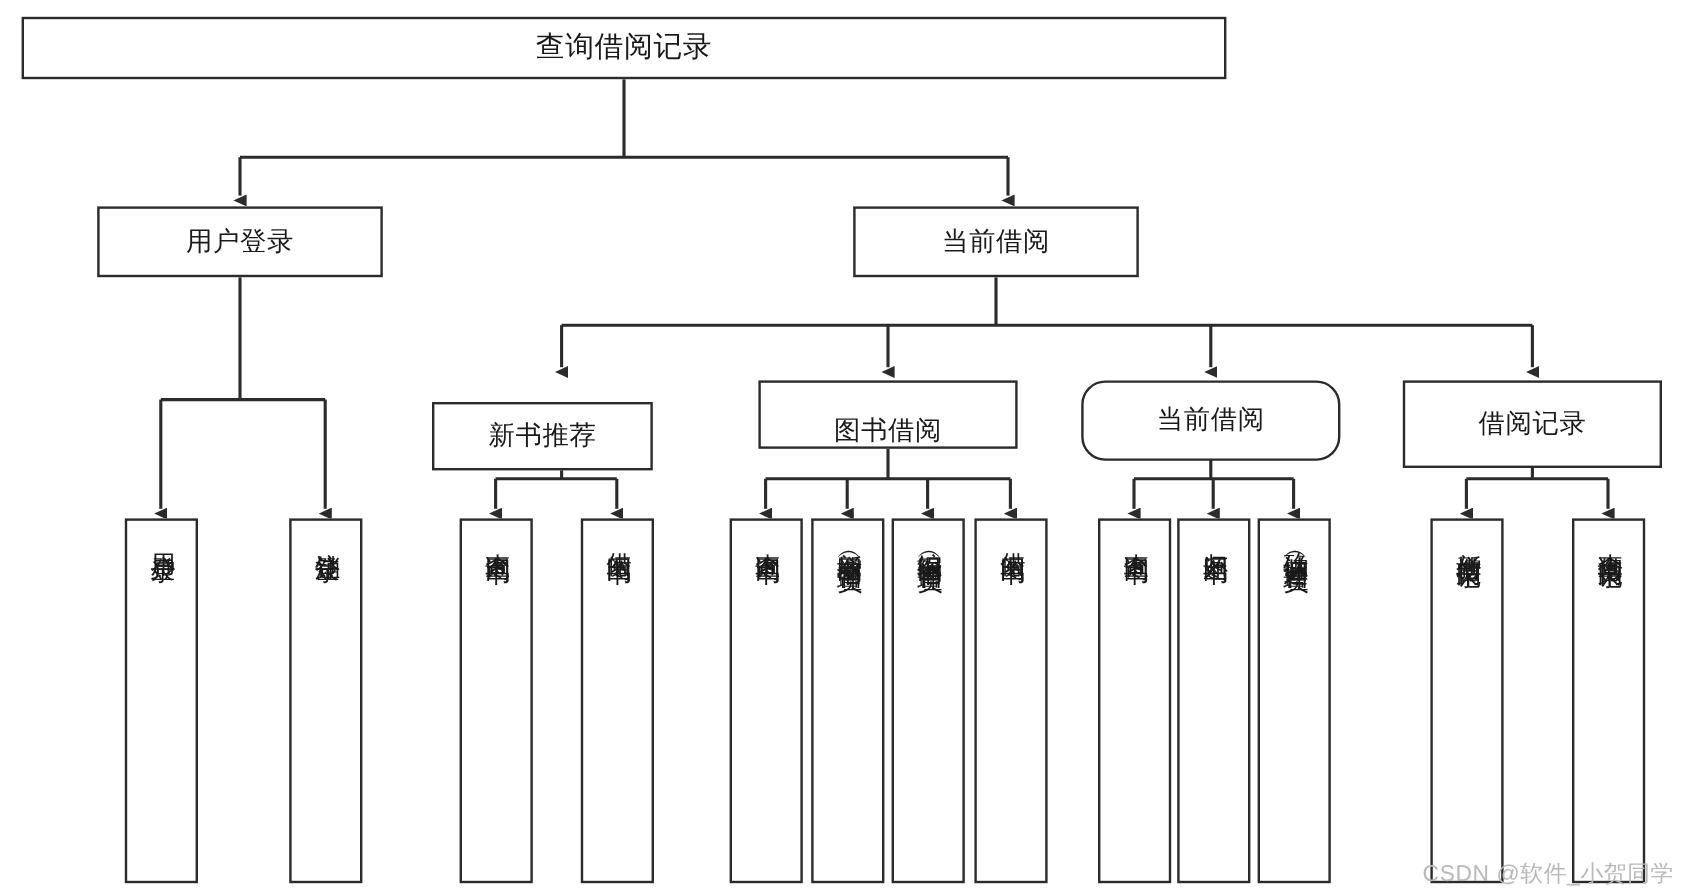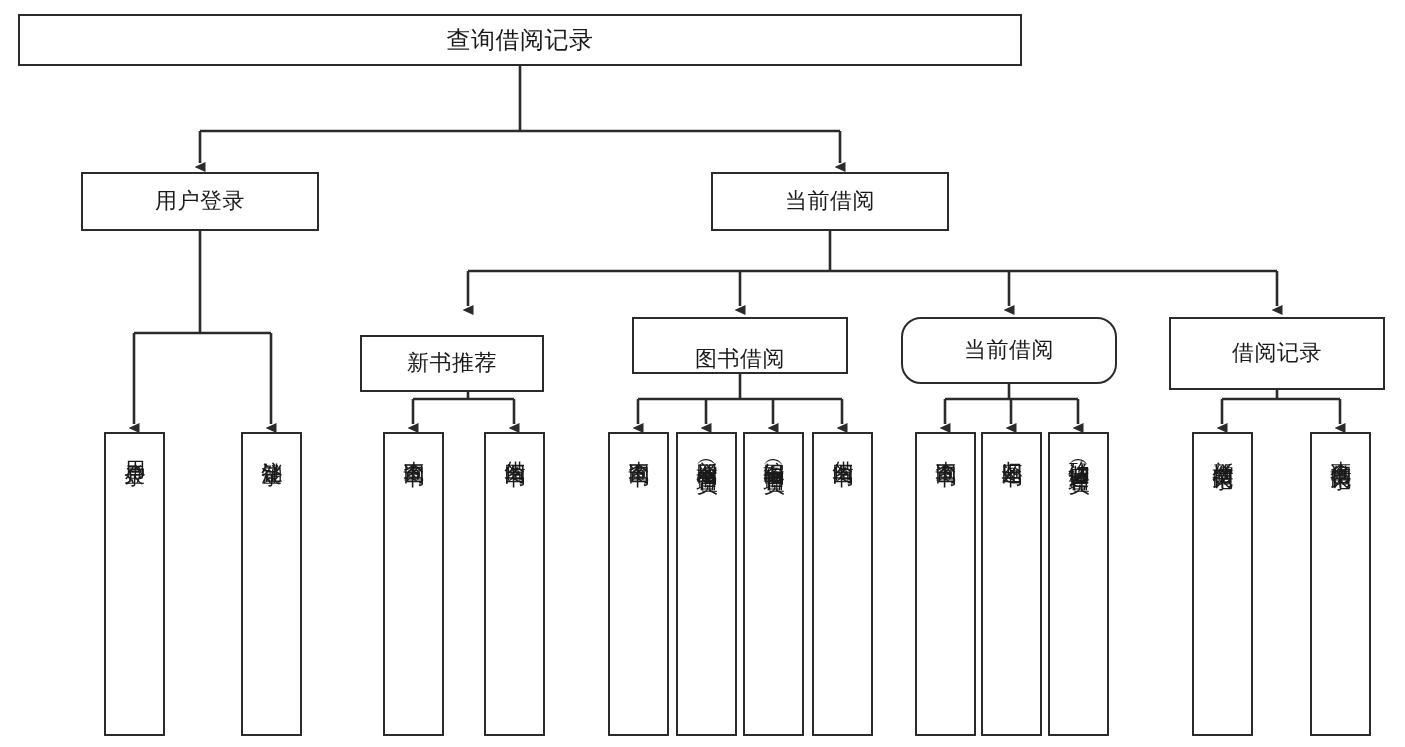--- a/index.html
+++ b/index.html
@@ -195,14 +195,15 @@
   </div>
 
   <div class="node-box vertical" style="left:1192px; top:432px; width:61px; height:304px;">
     <span class="node-label-v">新增借阅记录</span>
   </div>
 
   <div class="node-box vertical" style="left:1310px; top:432px; width:61px; height:304px;">
     <span class="node-label-v">查询借阅记录</span>
   </div>
 
+  <div class="watermark">CSDN @软件_小贺同学</div>
 
 </div>
 
 </body></html>

